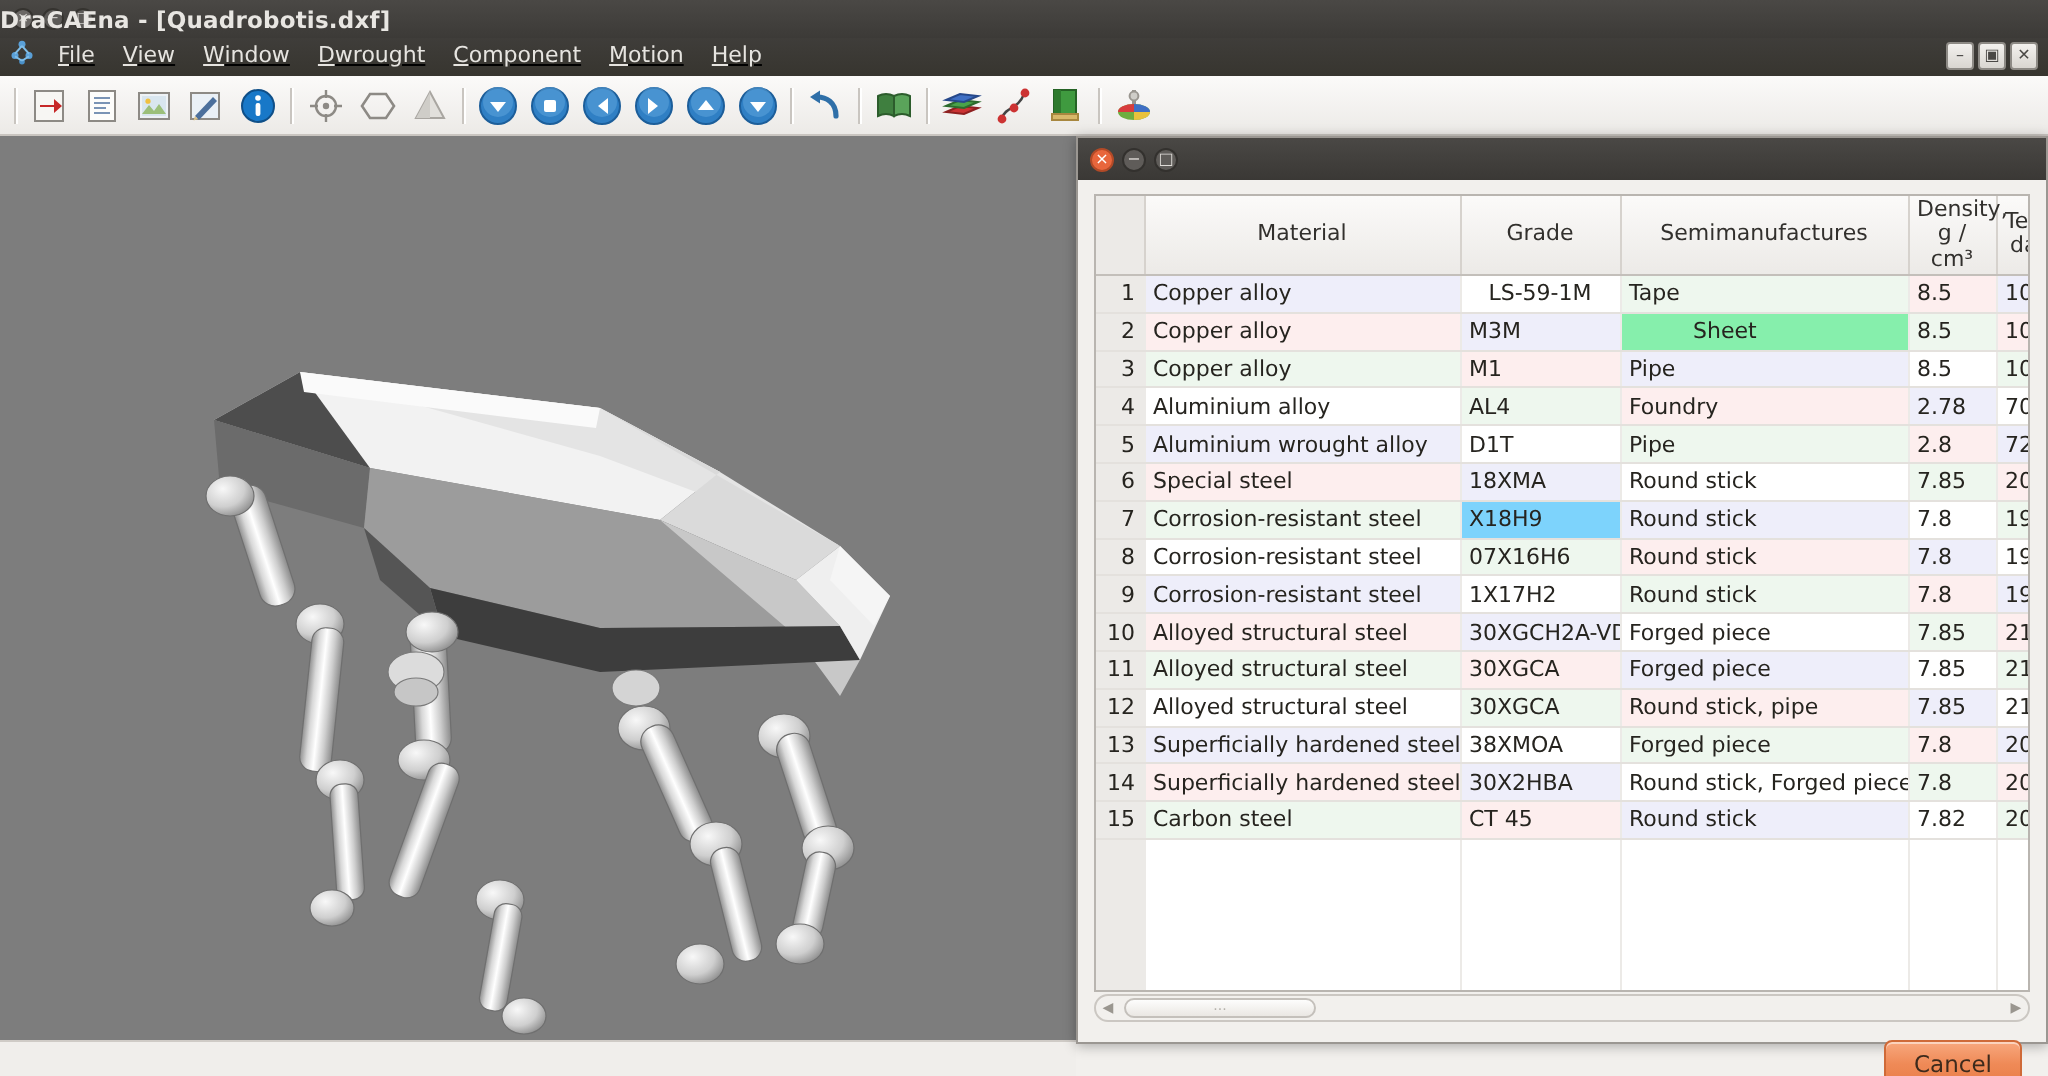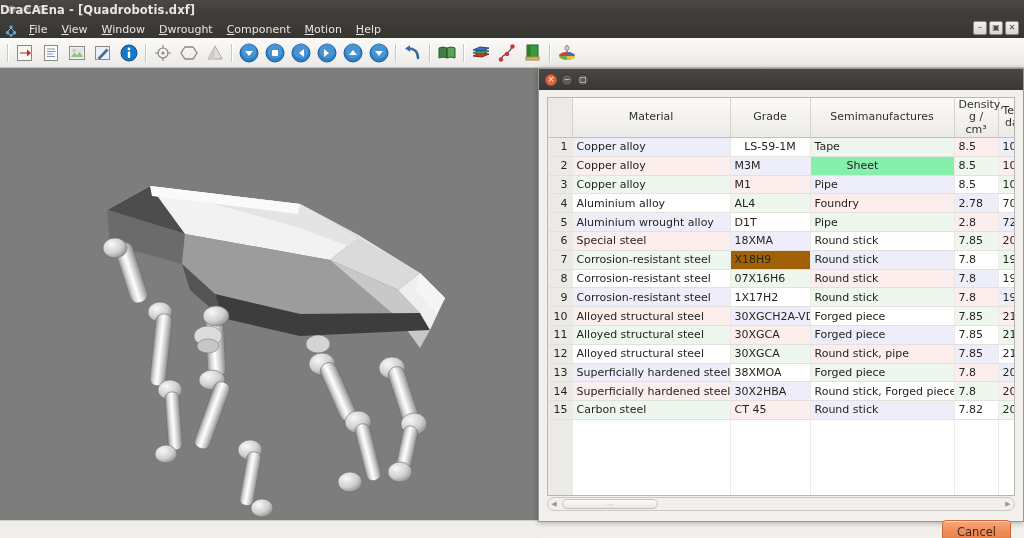--- a/index.html
+++ b/index.html
@@ -25,21 +25,21 @@
   .win-title {
     position: absolute; left: 0; right: 0; text-align: left;
     font-size: 11.5px; font-weight: bold; color: #e8e6e2;
     letter-spacing: .1px; pointer-events: none;
   }
 
   
   .menubar {
     position: absolute; left: 0; top: 19px; width: 1024px; height: 19px;
     background: linear-gradient(180deg,#3f3d3a 0%,#37352f 100%);
-    display: flex; align-items: flex-end; padding-left: 4px;
+    display: flex; align-items: flex-start; padding-left: 4px; text-decoration: underline;
   }
   .app-glyph { width: 14px; height: 14px; margin-right: 4px; flex: none; }
   .menu-item {
     font-size: 11px; color: #e6e4e0; padding: 2px 7px; white-space: nowrap;
   }
   .menu-item u { text-decoration: underline; }
   .win-ctl-group {
     position: absolute; right: 5px; top: 2px;
     display: flex; gap: 2px; align-items: center;
   }
@@ -546,21 +546,21 @@
                 <td class="rn">6</td>
                 <td style="background: rgb(253, 238, 238);">Special steel</td>
                 <td style="background: rgb(238, 238, 250);">18XMA</td>
                 <td style="background: rgb(255, 255, 255);">Round stick</td>
                 <td style="background: rgb(238, 247, 238);">7.85</td>
                 <td style="background: rgb(253, 238, 238);">20000</td>
               </tr>
               <tr>
                 <td class="rn">7</td>
                 <td style="background: rgb(238, 247, 238);">Corrosion-resistant steel</td>
-                <td style="background: #a16207;">X18H9</td>
+                <td style="background: #7dd3fc;">X18H9</td>
                 <td style="background: rgb(238, 238, 250);">Round stick</td>
                 <td style="background: rgb(255, 255, 255);">7.8</td>
                 <td style="background: rgb(238, 247, 238);">19500</td>
               </tr>
               <tr>
                 <td class="rn">8</td>
                 <td style="background: rgb(255, 255, 255);">Corrosion-resistant steel</td>
                 <td style="background: rgb(238, 247, 238);">07X16H6</td>
                 <td style="background: rgb(253, 238, 238);">Round stick</td>
                 <td style="background: rgb(238, 238, 250);">7.8</td>

